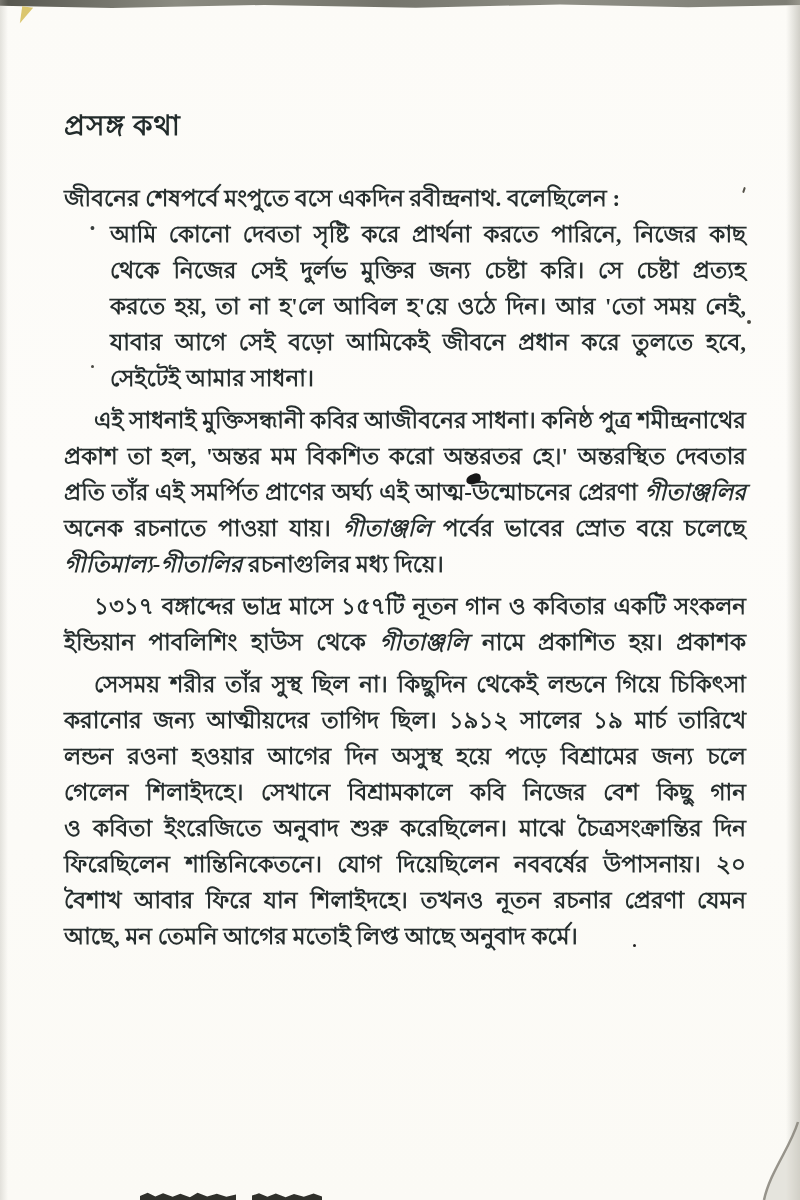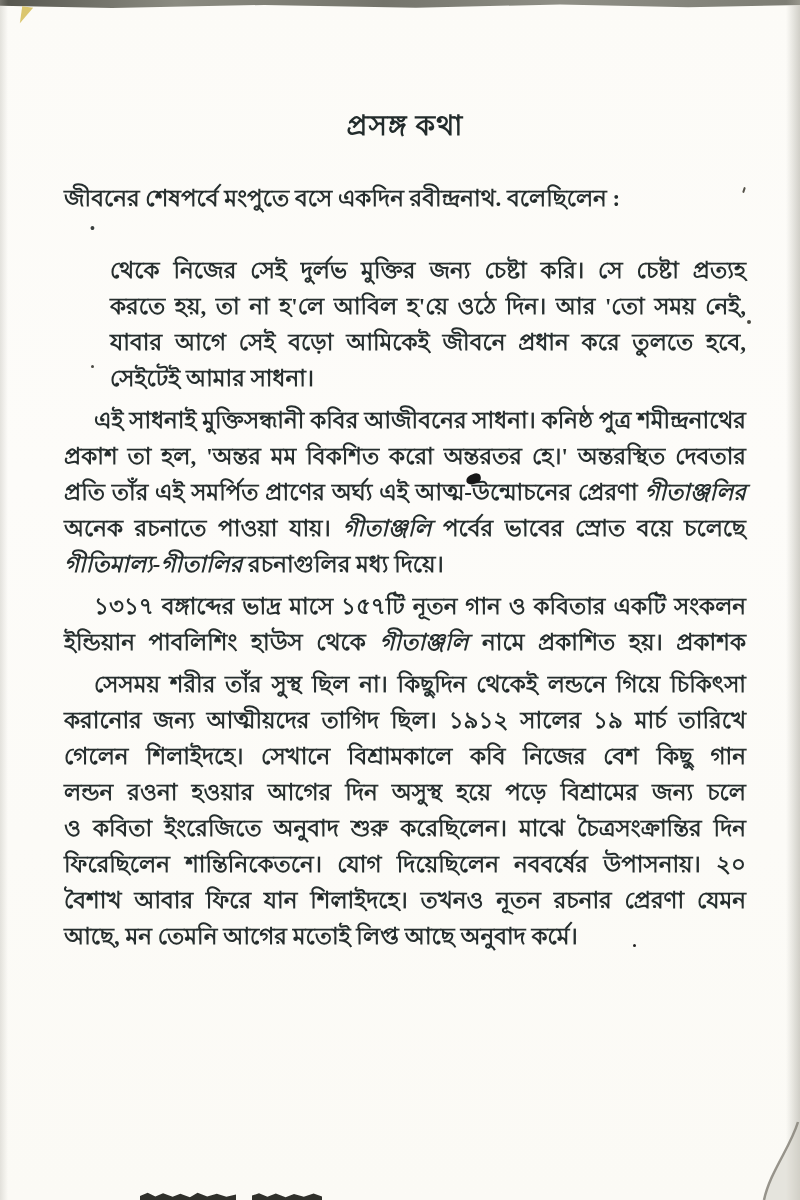--- a/index.html
+++ b/index.html
@@ -43,21 +43,21 @@
   .speck.s4{left:633px;top:944px;width:3px;height:3px;background:#222;}
   .speck.s5{left:743px;top:187px;width:2px;height:6px;border-radius:2px;transform:rotate(18deg);background:#55524a;}
   .cut-text{position:absolute;bottom:0;background:#30302b;}
   .cut-text.a{left:140px;width:96px;height:9px;
     clip-path:polygon(0 55%,8% 20%,16% 60%,24% 25%,34% 65%,42% 30%,52% 70%,60% 20%,70% 60%,80% 30%,90% 65%,100% 40%,100% 100%,0 100%);}
   .cut-text.b{left:252px;width:70px;height:8px;
     clip-path:polygon(0 45%,10% 15%,22% 60%,34% 20%,48% 65%,60% 25%,74% 60%,88% 20%,100% 55%,100% 100%,0 100%);}
   
   .text-block{position:absolute;left:64px;top:104px;width:682px;}
   .title{
-    text-align:center;font-size:28px;font-weight:bold;
+    font-size:28px;font-weight:bold;
     letter-spacing:1px;color:#222b2b;margin-bottom:30px;
   }
   .line{
     position:relative;
     font-size:23px;line-height:36px;height:36px;
     text-align:justify;text-align-last:justify;
     white-space:nowrap;color:#262e2e;font-weight:bold;
   }
   .line.no-just{text-align:left;text-align-last:auto;}
   .line.quote{margin-left:46px;}
@@ -74,36 +74,36 @@
 
   <div class="scan-edge-top"></div>
   <div class="page-fold-corner"></div>
   <div class="scan-shadow-left"></div>
   <div class="scan-shadow-right"></div>
 
   <div class="text-block">
     <div class="title">প্রসঙ্গ কথা</div>
     <div>
         <div class="line intro no-just"><span>জীবনের শেষপর্বে মংপুতে বসে একদিন রবীন্দ্রনাথ. বলেছিলেন :</span></div>
-        <div class="line quote"><span class="bullet">•</span></div>
+        <div class="line quote"><span class="bullet">•</span><span>আমি কোনো দেবতা সৃষ্টি করে প্রার্থনা করতে পারিনে, নিজের কাছ</span></div>
         <div class="line quote"><span>থেকে নিজের সেই দুর্লভ মুক্তির জন্য চেষ্টা করি। সে চেষ্টা প্রত্যহ</span></div>
         <div class="line quote"><span>করতে হয়, তা না হ'লে আবিল হ'য়ে ওঠে দিন। আর 'তো সময় নেই,</span></div>
         <div class="line quote"><span>যাবার আগে সেই বড়ো আমিকেই জীবনে প্রধান করে তুলতে হবে,</span></div>
         <div class="line quote no-just"><span>সেইটেই আমার সাধনা।</span></div>
         <div class="line para-first"><span>এই সাধনাই মুক্তিসন্ধানী কবির আজীবনের সাধনা। কনিষ্ঠ পুত্র শমীন্দ্রনাথের</span></div>
         <div class="line para"><span>প্রকাশ তা হল, 'অন্তর মম বিকশিত করো অন্তরতর হে।' অন্তরস্থিত দেবতার</span></div>
         <div class="line para"><span>প্রতি তাঁর এই সমর্পিত প্রাণের অর্ঘ্য এই আত্ম-উন্মোচনের প্রেরণা </span><span class="it">গীতাঞ্জলির</span></div>
         <div class="line para"><span>অনেক রচনাতে পাওয়া যায়। </span><span class="it">গীতাঞ্জলি</span><span> পর্বের ভাবের স্রোত বয়ে চলেছে</span></div>
         <div class="line para no-just"><span class="it">গীতিমাল্য-গীতালির</span><span> রচনাগুলির মধ্য দিয়ে।</span></div>
         <div class="line para-first"><span>১৩১৭ বঙ্গাব্দের ভাদ্র মাসে ১৫৭টি নূতন গান ও কবিতার একটি সংকলন</span></div>
         <div class="line para"><span>ইন্ডিয়ান পাবলিশিং হাউস থেকে </span><span class="it">গীতাঞ্জলি</span><span> নামে প্রকাশিত হয়। প্রকাশক</span></div>
         <div class="line para-first"><span>সেসময় শরীর তাঁর সুস্থ ছিল না। কিছুদিন থেকেই লন্ডনে গিয়ে চিকিৎসা</span></div>
         <div class="line para"><span>করানোর জন্য আত্মীয়দের তাগিদ ছিল। ১৯১২ সালের ১৯ মার্চ তারিখে</span></div>
+        <div class="line para"><span>লন্ডন রওনা হওয়ার আগের দিন অসুস্থ হয়ে পড়ে বিশ্রামের জন্য চলে</span></div>
         <div class="line para"><span>গেলেন শিলাইদহে। সেখানে বিশ্রামকালে কবি নিজের বেশ কিছু গান</span></div>
-        <div class="line para"><span>লন্ডন রওনা হওয়ার আগের দিন অসুস্থ হয়ে পড়ে বিশ্রামের জন্য চলে</span></div>
         <div class="line para"><span>ও কবিতা ইংরেজিতে অনুবাদ শুরু করেছিলেন। মাঝে চৈত্রসংক্রান্তির দিন</span></div>
         <div class="line para"><span>ফিরেছিলেন শান্তিনিকেতনে। যোগ দিয়েছিলেন নববর্ষের উপাসনায়। ২০</span></div>
         <div class="line para"><span>বৈশাখ আবার ফিরে যান শিলাইদহে। তখনও নূতন রচনার প্রেরণা যেমন</span></div>
         <div class="line para no-just"><span>আছে, মন তেমনি আগের মতোই লিপ্ত আছে অনুবাদ কর্মে।</span></div>
       </div>
   </div>
 
   <div class="ink-blot"></div>
   <div class="speck s1"></div>
   <div class="speck s2"></div>

